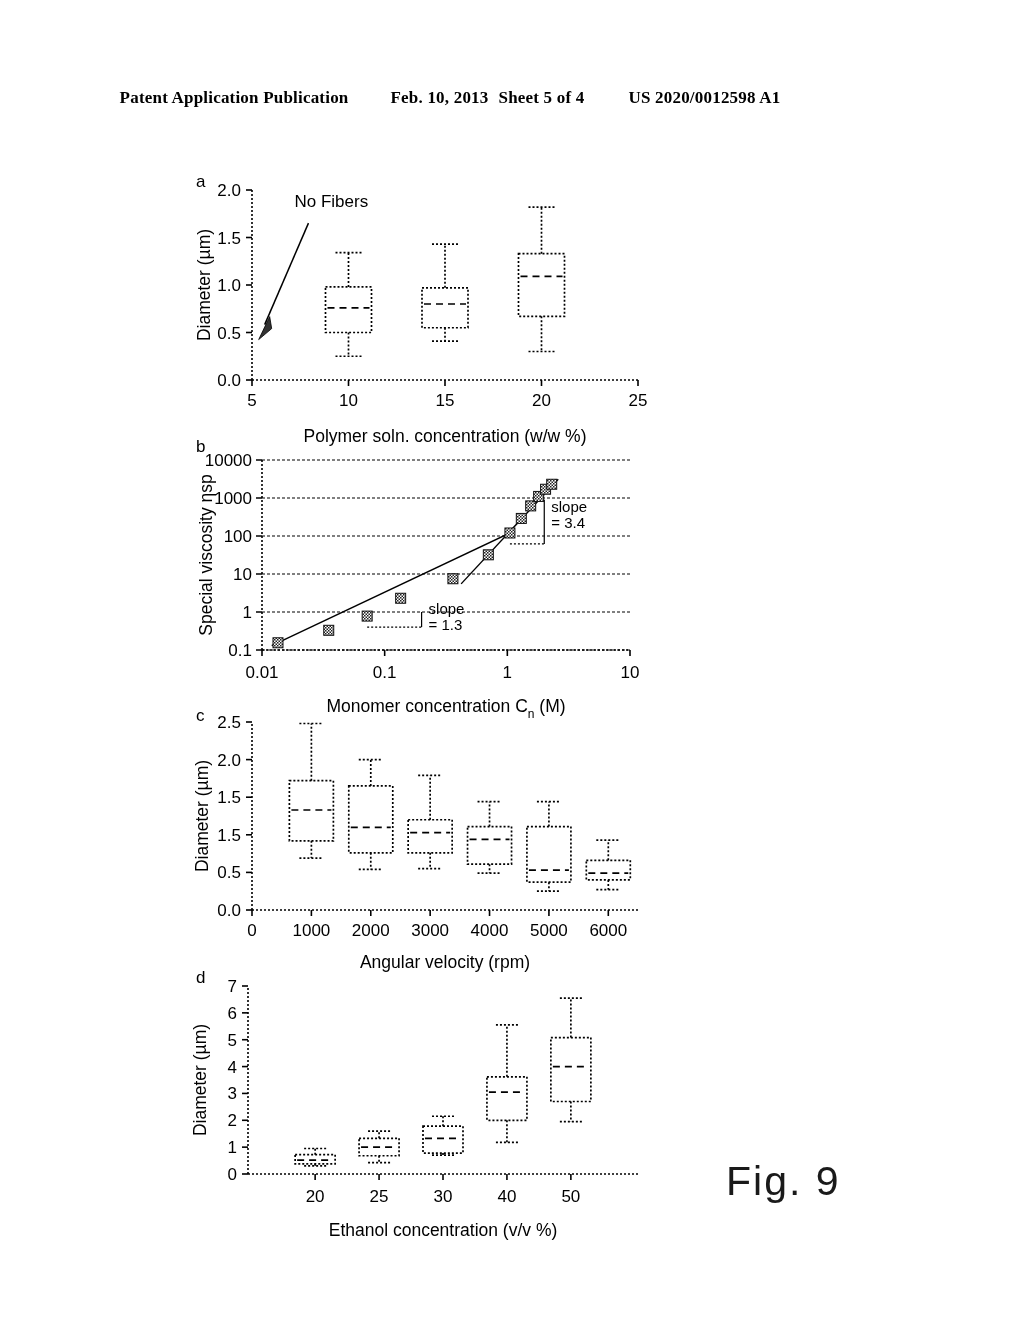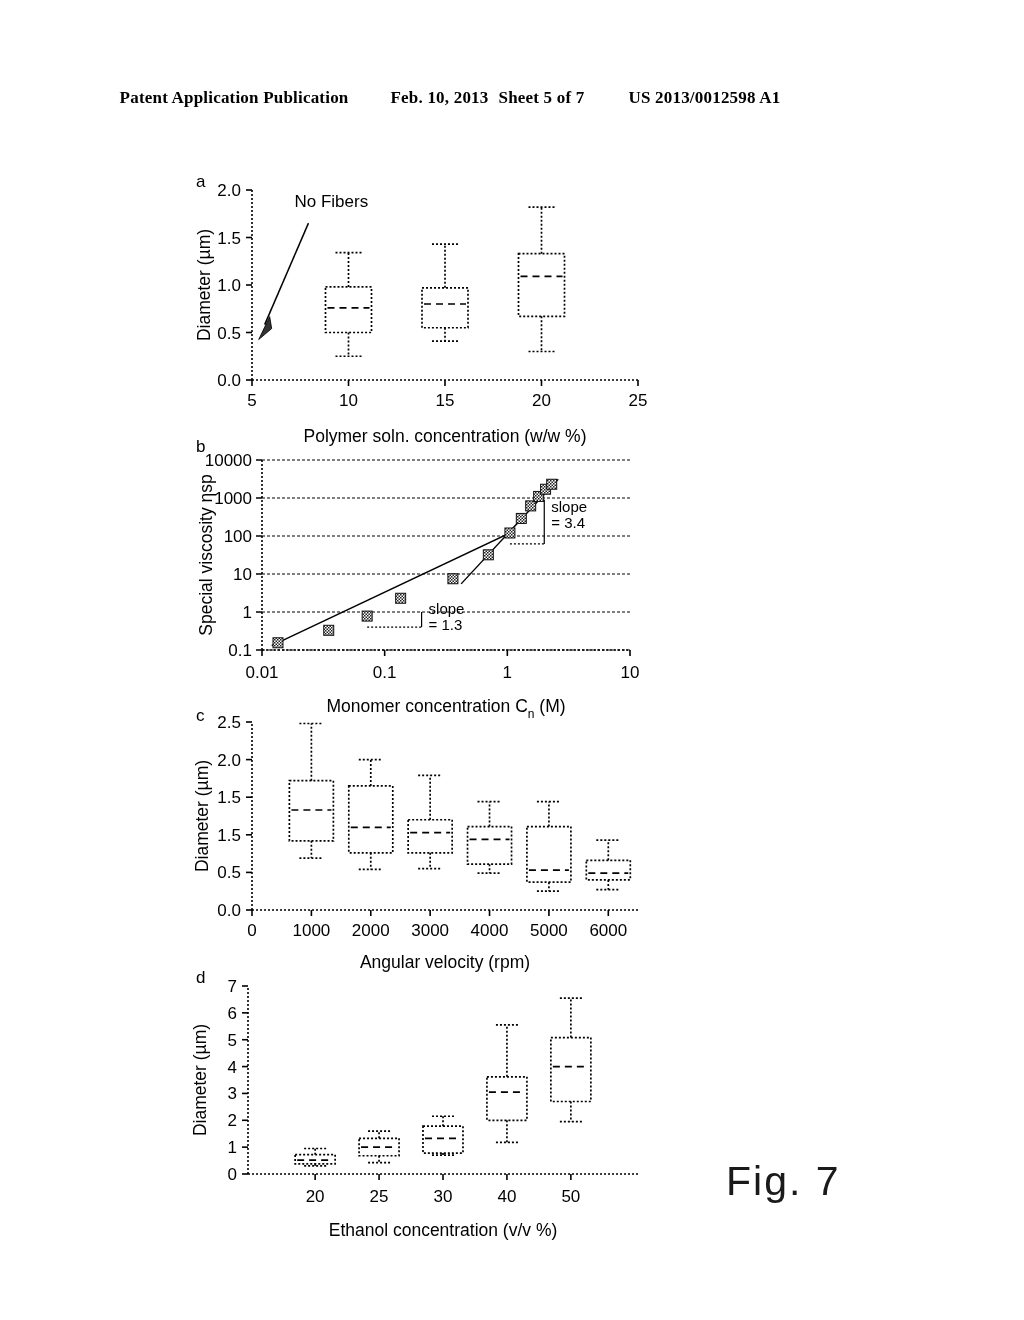--- a/index.html
+++ b/index.html
@@ -68,23 +68,23 @@
   .annot-b { font-size: 15px; }
 </style>
 </head>
 <body>
 
 <div id="patent-header">
   <span class="hdr-seg">Patent Application Publication</span>
   <span class="gap-a"></span>
   <span class="hdr-seg">Feb. 10, 2013</span>
   <span class="gap-b"></span>
-  <span class="hdr-seg">Sheet 5 of 7</span>
+  <span class="hdr-seg">Sheet 5 of 4</span>
   <span class="gap-c"></span>
-  <span class="hdr-seg">US 2013/0012598 A1</span>
+  <span class="hdr-seg">US 2020/0012598 A1</span>
 </div>
 
 <div class="panel" style="left:190px; top:168px;">
   <span class="panel-letter" style="left:6px; top:4px;">a</span>
   <svg class="plot-svg" id="svg-a" width="460" height="285" viewBox="0 0 460 285">
       <g>
         <line x1="62" y1="212" x2="448" y2="212" stroke="#000" stroke-width="1.6" stroke-dasharray="2,2"></line>
         <line x1="62" y1="212" x2="62" y2="22" stroke="#000" stroke-width="1.6" stroke-dasharray="2,2"></line>
         <line x1="62" y1="212" x2="62" y2="218" stroke="#000" stroke-width="1.6"></line>
         <text x="62" y="238" class="tick-lbl" text-anchor="middle">5</text>
@@ -369,13 +369,13 @@
         <line x1="380.8688524590164" y1="75.56571428571428" x2="380.8688524590164" y2="36.08571428571429" stroke="#000" stroke-width="1.7" stroke-dasharray="2,2" fill="none"></line>
         <line x1="380.8688524590164" y1="139.48571428571427" x2="380.8688524590164" y2="159.62857142857143" stroke="#000" stroke-width="1.7" stroke-dasharray="2,2" fill="none"></line>
         <line x1="369.8688524590164" y1="36.08571428571429" x2="391.8688524590164" y2="36.08571428571429" stroke="#000" stroke-width="1.7" stroke-dasharray="2,2" fill="none"></line>
         <line x1="369.8688524590164" y1="159.62857142857143" x2="391.8688524590164" y2="159.62857142857143" stroke="#000" stroke-width="1.7" stroke-dasharray="2,2" fill="none"></line>
       </g>
       <text x="16" y="118" class="ax-title" text-anchor="middle" transform="rotate(-90 16 118)">Diameter (µm)</text>
       <text x="253" y="274" class="ax-title" text-anchor="middle">Ethanol concentration (v/v %)</text>
     </svg>
 </div>
 
-<div id="fig-caption">Fig. 7</div>
+<div id="fig-caption">Fig. 9</div>
 
 </body></html>

